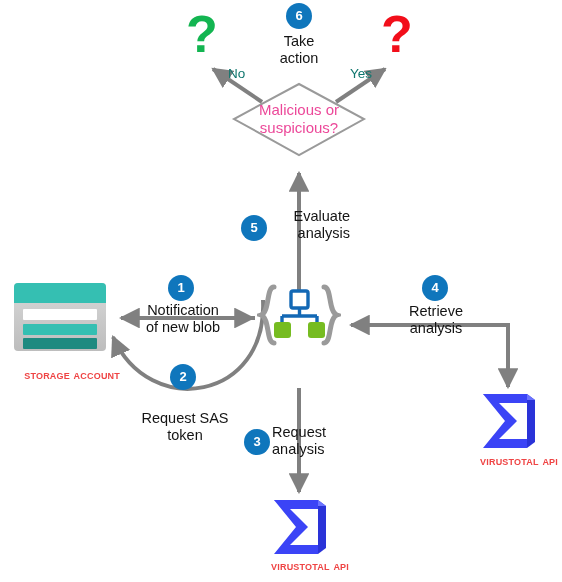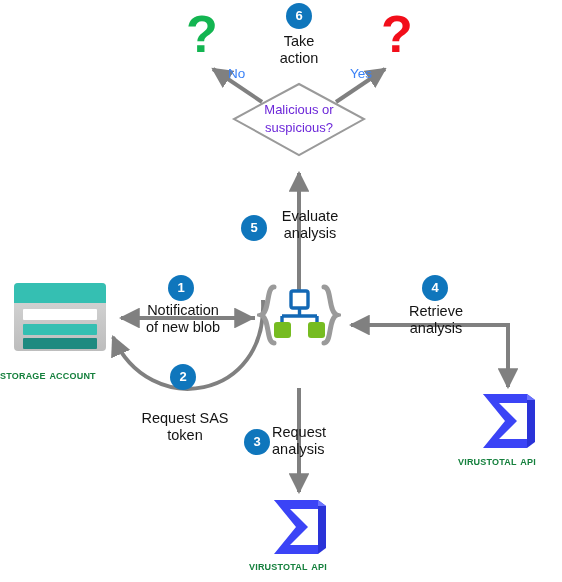--- a/index.html
+++ b/index.html
@@ -56,40 +56,40 @@
     white-space: pre-line;
   }
 
   
   .caption {
     position: absolute;
     font-size: 12.5px;
     font-weight: bold;
     font-variant: small-caps;
     text-transform: lowercase;
-    color: #15803d;
-    text-align: left;
+    color: #ef4444;
+    text-align: right;
     white-space: nowrap;
     letter-spacing: 0.2px;
   }
 
   
   .edge-label {
     position: absolute;
     font-size: 13.5px;
-    color: #3b82f6;
+    color: #0f766e;
     white-space: nowrap;
   }
 
   
   .diamond-text {
     position: absolute;
-    font-size: 13px;
+    font-size: 15px;
     line-height: 18px;
-    color: #6d28d9;
+    color: #ec4899;
     text-align: center;
     white-space: pre-line;
     width: 140px;
   }
 
   
   .qmark {
     position: absolute;
     font-size: 52px;
     font-weight: bold;
@@ -200,21 +200,21 @@
 
   <div class="qmark green" style="left:186px; top:8px;">?</div>
 
   <div class="qmark red" style="left:381px; top:8px;">?</div>
 
   <div class="badge" style="left:286px; top:3px;">6</div>
   <div class="step-label" style="left:259px; top:33px; width:80px;">Take
 action</div>
 
   <div class="badge" style="left:241px; top:215px;">5</div>
-  <div class="step-label" style="left:270px; top:208px; width:80px; text-align:center;">Evaluate
+  <div class="step-label" style="left:270px; top:208px; width:80px; text-align:right;">Evaluate
 analysis</div>
 
   <div class="badge" style="left:168px; top:275px;">1</div>
   <div class="step-label" style="left:137px; top:302px; width:92px;">Notification
 of new blob</div>
 
   <div class="badge" style="left:170px; top:364px;">2</div>
   <div class="step-label" style="left:136px; top:410px; width:98px;">Request SAS
 token</div>
 

